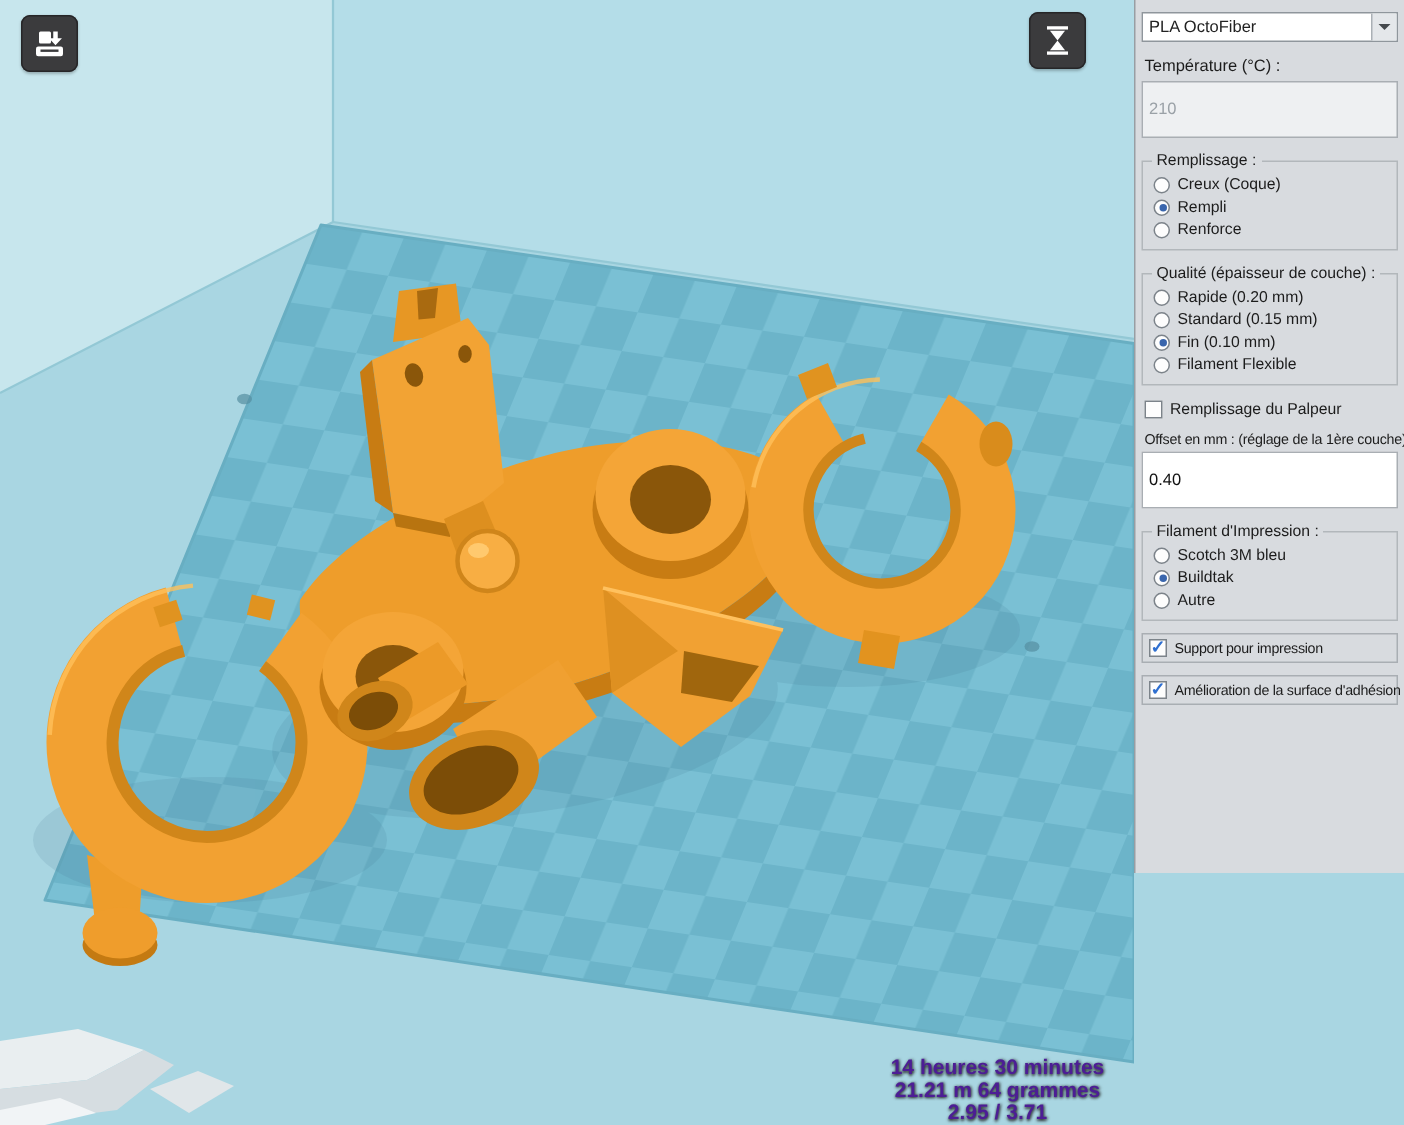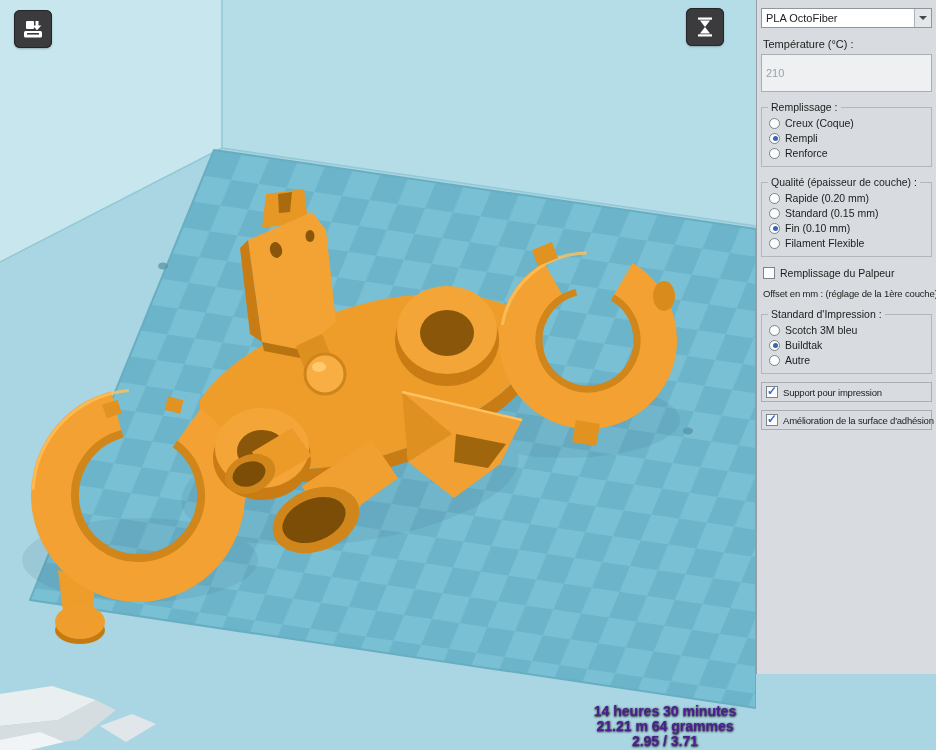--- a/index.html
+++ b/index.html
@@ -14,21 +14,21 @@
               display:flex; align-items:center; justify-content:center; cursor:pointer;
               box-shadow: inset 0 0 0 1px #262628, 0 1px 2px rgba(0,0,0,.25); }
   .tool-left  { left:14px; top:10px; }
   .tool-right { left:686px; top:8px; }
 
   .stats { position:absolute; left:545px; bottom:1px; width:240px; text-align:center;
            color:#4c1d95; font-size:14px; font-weight:bold; line-height:15px;
            text-shadow: 0 1px 2px rgba(35,35,35,.9), 1px 0 2px rgba(35,35,35,.55); }
 
   
-  .sidebar { position:absolute; left:756px; top:0; width:180px; height:674px;
+  .sidebar { position:absolute; left:756px; top:0; width:180px; height:582px;
              background:#d8dbdf; border-left:1px solid #989ea3; padding:8px 4px 0 4px;
              font-size:11px; color:#1c1c1c; }
 
   .combo { height:20px; background:#ffffff; border:1px solid #8f969c; display:flex; align-items:center;
            padding-left:4px; cursor:pointer; }
   .combo-val { font-size:11px; color:#222; }
   .combo-arrow { margin-left:auto; width:17px; height:100%; background:#e4e7ea; border-left:1px solid #aab0b5;
                  display:flex; align-items:center; justify-content:center; }
   .combo-arrow::after { content:""; width:0; height:0; border:4px solid transparent; border-top-color:#44484c; margin-top:4px; }
 
@@ -243,23 +243,24 @@
         <span class="opt-label">Filament Flexible</span>
       </label>
     </fieldset>
 
     <label class="opt plain">
       <span class="checkbox"></span>
       <span class="opt-label">Remplissage du Palpeur</span>
     </label>
 
     <div class="field-label small">Offset en mm : (réglage de la 1ère couche)</div>
+    <input type="text" class="text-input offset" value="0.40" style="">
 
     <fieldset class="group">
-      <legend>Standard d'Impression :</legend>
+      <legend>Filament d'Impression :</legend>
       <label class="opt">
         <span class="radio"></span>
         <span class="opt-label">Scotch 3M bleu</span>
       </label>
       <label class="opt">
         <span class="radio checked"></span>
         <span class="opt-label">Buildtak</span>
       </label>
       <label class="opt">
         <span class="radio"></span>

